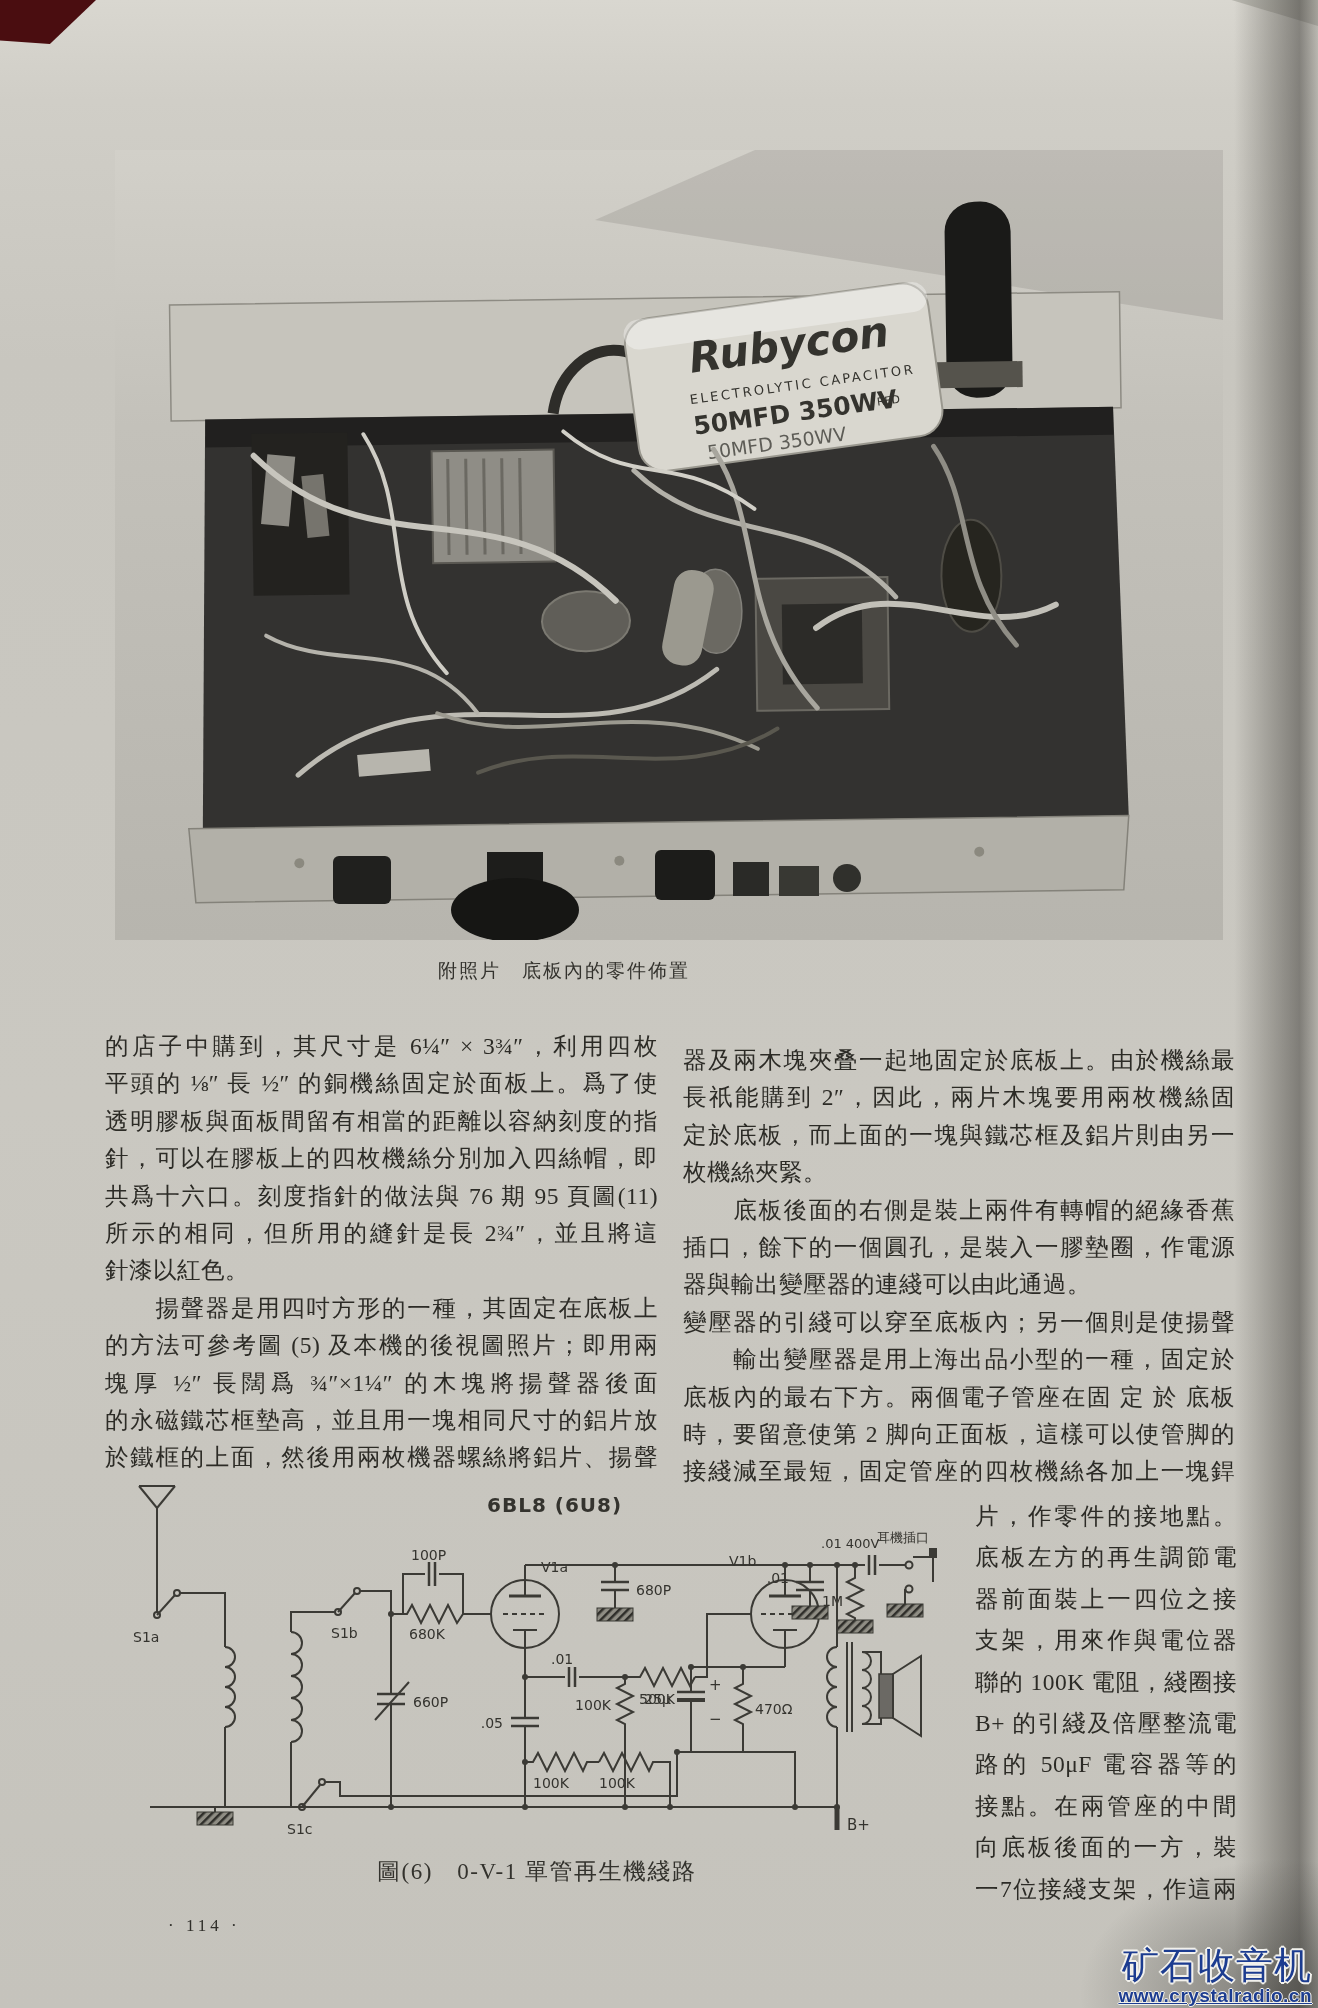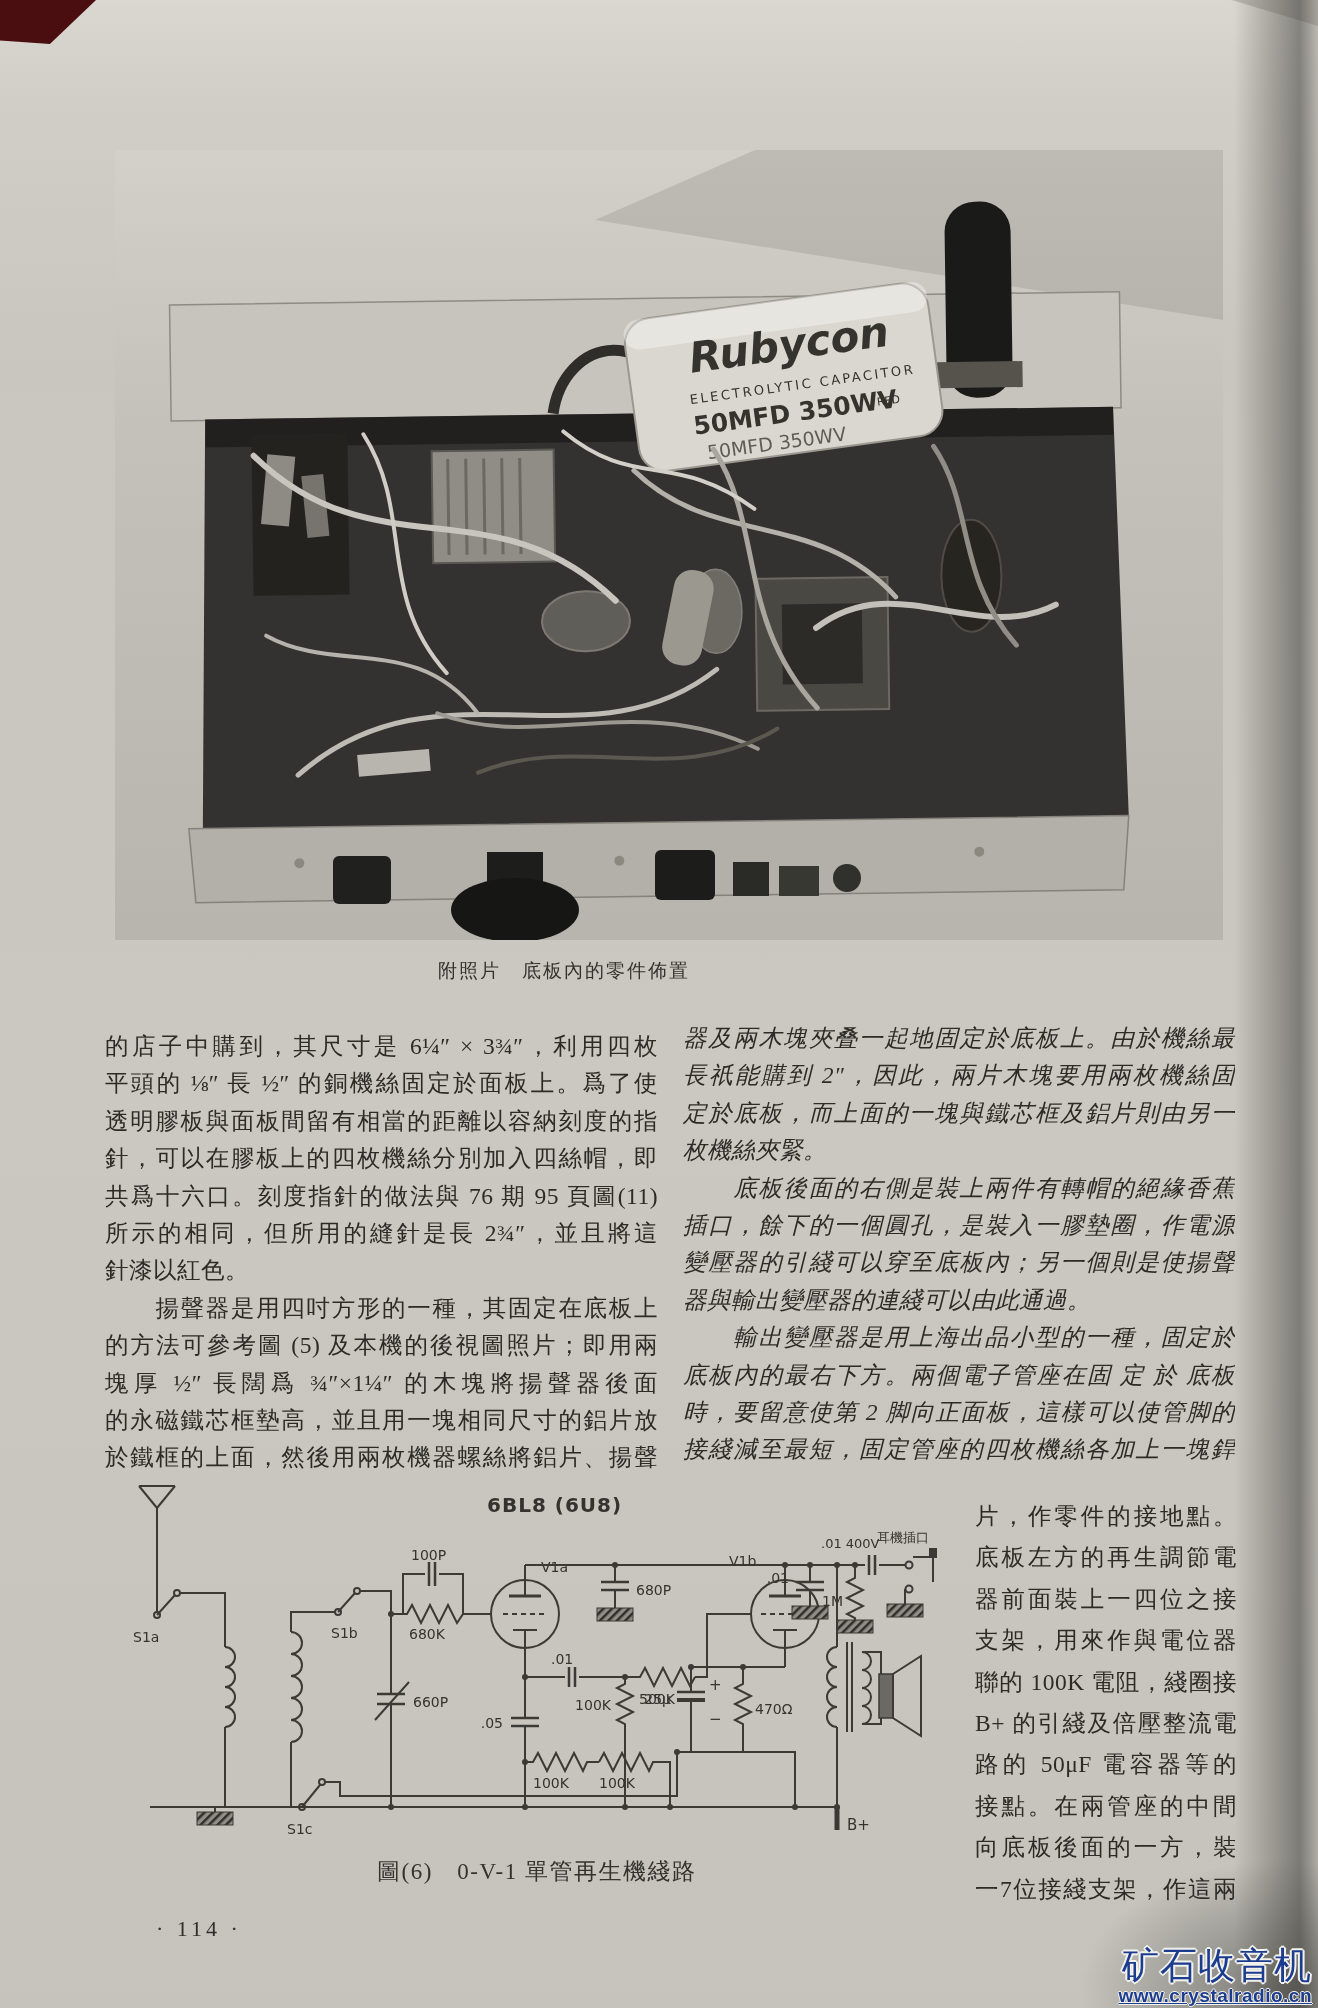--- a/index.html
+++ b/index.html
@@ -18,21 +18,21 @@
     background:radial-gradient(ellipse at 85% 90%,rgba(45,45,42,.50),rgba(45,45,42,0) 70%);}
   .photo{position:absolute;left:115px;top:150px;width:1108px;height:790px;}
   .photo-caption{position:absolute;left:438px;top:958px;font-size:19px;letter-spacing:2px;color:#33322d;}
   .col{position:absolute;font-size:23.5px;line-height:37.4px;letter-spacing:.5px;color:#2c2b26;}
   .col .ln{height:37.4px;text-align:justify;text-align-last:justify;text-justify:inter-character;overflow:hidden;}
   .col .ln.short{text-align-last:left;}
   .col-narrow{line-height:41.4px;}
   .col-narrow .ln{height:41.4px;}
   .schematic{position:absolute;left:95px;top:1462px;}
   .schematic-caption{position:absolute;left:377px;top:1856px;font-size:23px;letter-spacing:1.5px;color:#33322d;}
-  .page-number{position:absolute;left:156px;top:1916px;font-size:22px;letter-spacing:4px;color:#2f2e29;}
+  .page-number{position:absolute;left:168px;top:1916px;font-size:17px;letter-spacing:4px;color:#2f2e29;}
   .watermark{position:absolute;right:6px;bottom:2px;text-align:right;
     font-family:"Liberation Sans","DejaVu Sans",sans-serif;line-height:1.05;}
   .wm-title{font-size:37px;font-weight:normal;color:#1c3c90;letter-spacing:1px;
     text-shadow:-2px 0 0 #f2f1ec,2px 0 0 #f2f1ec,0 -2px 0 #f2f1ec,0 2px 0 #f2f1ec,
     -1px -1px 0 #f2f1ec,1px -1px 0 #f2f1ec,-1px 1px 0 #f2f1ec,1px 1px 0 #f2f1ec;}
   .wm-url{font-size:19px;font-weight:bold;color:#1c3c90;letter-spacing:.5px;
     text-shadow:-1px 0 0 #f2f1ec,1px 0 0 #f2f1ec,0 -1px 0 #f2f1ec,0 1px 0 #f2f1ec;text-decoration:underline;}
   svg text{font-family:"DejaVu Sans","Liberation Sans",sans-serif;fill:#34332e;}
 </style>
 </head>
@@ -128,29 +128,29 @@
     <div class="ln">共爲十六口。刻度指針的做法與 76 期 95 頁圖(11)</div>
     <div class="ln">所示的相同，但所用的縫針是長 2¾″，並且將這</div>
     <div class="ln short">針漆以紅色。</div>
     <div class="ln">　　揚聲器是用四吋方形的一種，其固定在底板上</div>
     <div class="ln">的方法可參考圖 (5) 及本機的後視圖照片；即用兩</div>
     <div class="ln">塊厚 ½″ 長闊爲 ¾″×1¼″ 的木塊將揚聲器後面</div>
     <div class="ln">的永磁鐵芯框墊高，並且用一塊相同尺寸的鋁片放</div>
     <div class="ln">於鐵框的上面，然後用兩枚機器螺絲將鋁片、揚聲</div>
   </div>
 
-  <div class="col" style="left:683px;top:1020px;width:552px;font-style:italic;">
+  <div class="col" style="left:683px;top:1042px;width:552px;">
     <div class="ln">器及兩木塊夾叠一起地固定於底板上。由於機絲最</div>
     <div class="ln">長祇能購到 2″，因此，兩片木塊要用兩枚機絲固</div>
     <div class="ln">定於底板，而上面的一塊與鐵芯框及鋁片則由另一</div>
     <div class="ln short">枚機絲夾緊。</div>
     <div class="ln">　　底板後面的右側是裝上兩件有轉帽的絕緣香蕉</div>
     <div class="ln">插口，餘下的一個圓孔，是裝入一膠墊圈，作電源</div>
+    <div class="ln short">器與輸出變壓器的連綫可以由此通過。</div>
     <div class="ln">變壓器的引綫可以穿至底板內；另一個則是使揚聲</div>
-    <div class="ln short">器與輸出變壓器的連綫可以由此通過。</div>
     <div class="ln">　　輸出變壓器是用上海出品小型的一種，固定於</div>
     <div class="ln">底板內的最右下方。兩個電子管座在固 定 於 底板</div>
     <div class="ln">時，要留意使第 2 脚向正面板，這樣可以使管脚的</div>
     <div class="ln">接綫減至最短，固定管座的四枚機絲各加上一塊銲</div>
   </div>
 
   <div class="col col-narrow" style="left:975px;top:1496px;width:262px;">
     <div class="ln">片，作零件的接地點。在</div>
     <div class="ln">底板左方的再生調節電位</div>
     <div class="ln">器前面裝上一四位之接綫</div>

